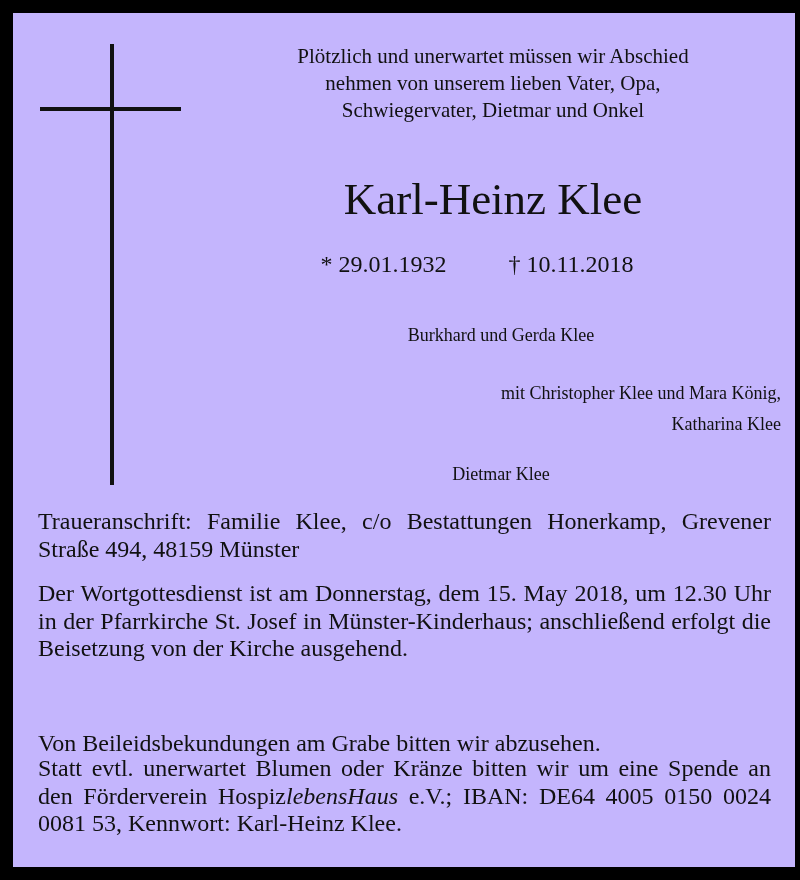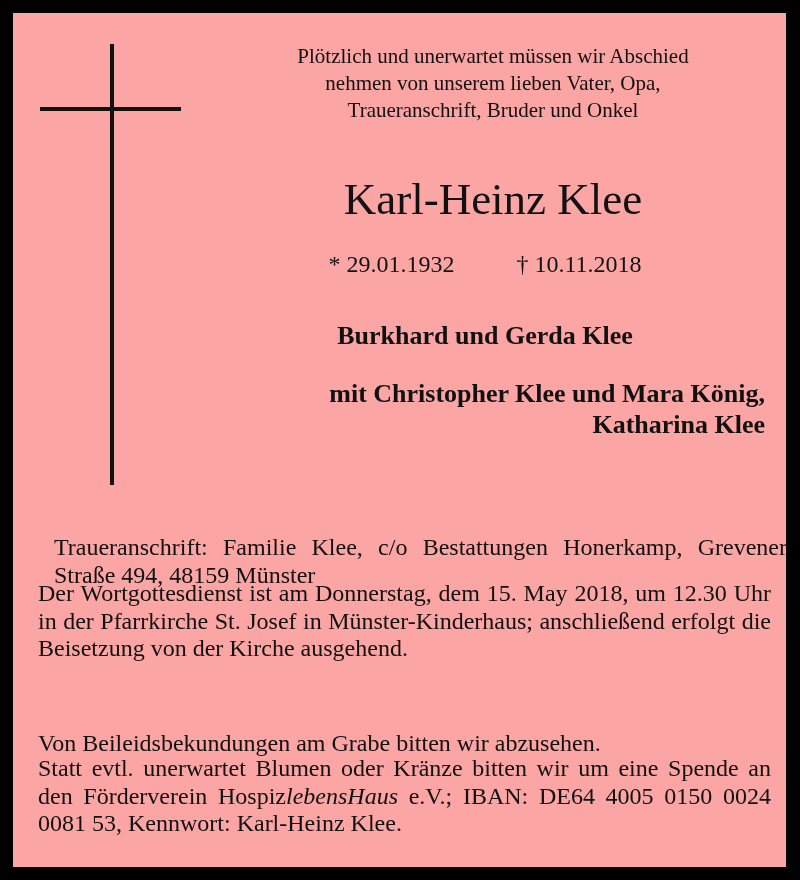--- a/index.html
+++ b/index.html
@@ -2,68 +2,70 @@
 <html><head>
   <meta charset="utf-8">
   <style>
     html, body { margin: 0; padding: 0; }
     body {
       width: 800px; height: 880px; background: #000; position: relative; overflow: hidden;
       font-family: "Liberation Serif", "DejaVu Serif", serif; color: #111;
     }
     .page {
       position: absolute; left: 13px; top: 13px; width: 773px; height: 854px;
-      background: #fca5a5;
+      background: #c4b5fd;
+      padding-left: 9px;
     }
     .cross-v { position: absolute; left: 97px; top: 31px; width: 4px; height: 441px; background: #111; }
     .cross-h { position: absolute; left: 27px; top: 94px; width: 141px; height: 4px; background: #111; }
     .center { position: absolute; text-align: center; }
     .intro { left: 200px; top: 30px; width: 560px; font-size: 21px; line-height: 27px; }
     .name { left: 200px; top: 150px; width: 560px; font-size: 45px; line-height: 72px; }
-    .dates { left: 192px; top: 236px; width: 560px; font-size: 24px; line-height: 30px; }
+    .dates { left: 184px; top: 236px; width: 560px; font-size: 24px; line-height: 30px; }
     .dates span { display: inline-block; }
     .dates .gap { width: 62px; }
-    .mourners { left: 192px; width: 560px; font-size: 26px; line-height: 31px; font-weight: bold; }
+    .mourners { left: 208px; width: 560px; font-size: 18px; line-height: 31px; }
     .m1 { top: 307px; }
     .m2 { top: 365px; text-align: right; }
     .m3 { top: 446px; }
     .body-text {
       position: absolute; left: 25px; width: 733px; font-size: 24px; line-height: 27.5px;
       text-align: justify;
     }
-    .p1 { top: 521px; margin-left: 16px; }
+    .p1 { top: 495px; }
     .p2 { top: 567px; }
     .p3 { top: 717px; }
     .p4 { top: 742px; }
     .p4 em { font-style: italic; }
   </style>
 </head>
 <body>
 
 <div class="page">
   <div>
     <div class="cross-v"></div>
     <div class="cross-h"></div>
   </div>
 
   <div class="center intro">
     <div>Plötzlich und unerwartet müssen wir Abschied</div>
     <div>nehmen von unserem lieben Vater, Opa,</div>
-    <div>Traueranschrift, Bruder und Onkel</div>
+    <div>Schwiegervater, Dietmar und Onkel</div>
   </div>
 
   <div class="center name">Karl-Heinz Klee</div>
 
   <div class="center dates">
     <span>* 29.01.1932</span><span class="gap"></span><span>† 10.11.2018</span>
   </div>
 
   <div class="center mourners m1">Burkhard und Gerda Klee</div>
   <div class="center mourners m2">
     <div>mit Christopher Klee und Mara König,</div>
     <div>Katharina Klee</div>
   </div>
+  <div class="center mourners m3">Dietmar Klee</div>
 
   <div class="body-text p1">Traueranschrift: Familie Klee, c/o Bestattungen Honerkamp, Grevener Straße 494, 48159 Münster</div>
   <div class="body-text p2">Der Wortgottesdienst ist am Donnerstag, dem 15. May 2018, um 12.30 Uhr in der Pfarrkirche St. Josef in Münster-Kinderhaus; anschließend erfolgt die Beisetzung von der Kirche ausgehend.</div>
   <div class="body-text p3">Von Beileidsbekundungen am Grabe bitten wir abzusehen.</div>
   <div class="body-text p4"><span>Statt evtl. unerwartet Blumen oder Kränze bitten wir um eine Spende an den Förderverein Hospiz</span><em>lebensHaus</em><span> e.V.; IBAN: DE64 4005 0150 0024 0081 53, Kennwort: Karl-Heinz Klee.</span></div>
 </div>
 
 </body></html>

